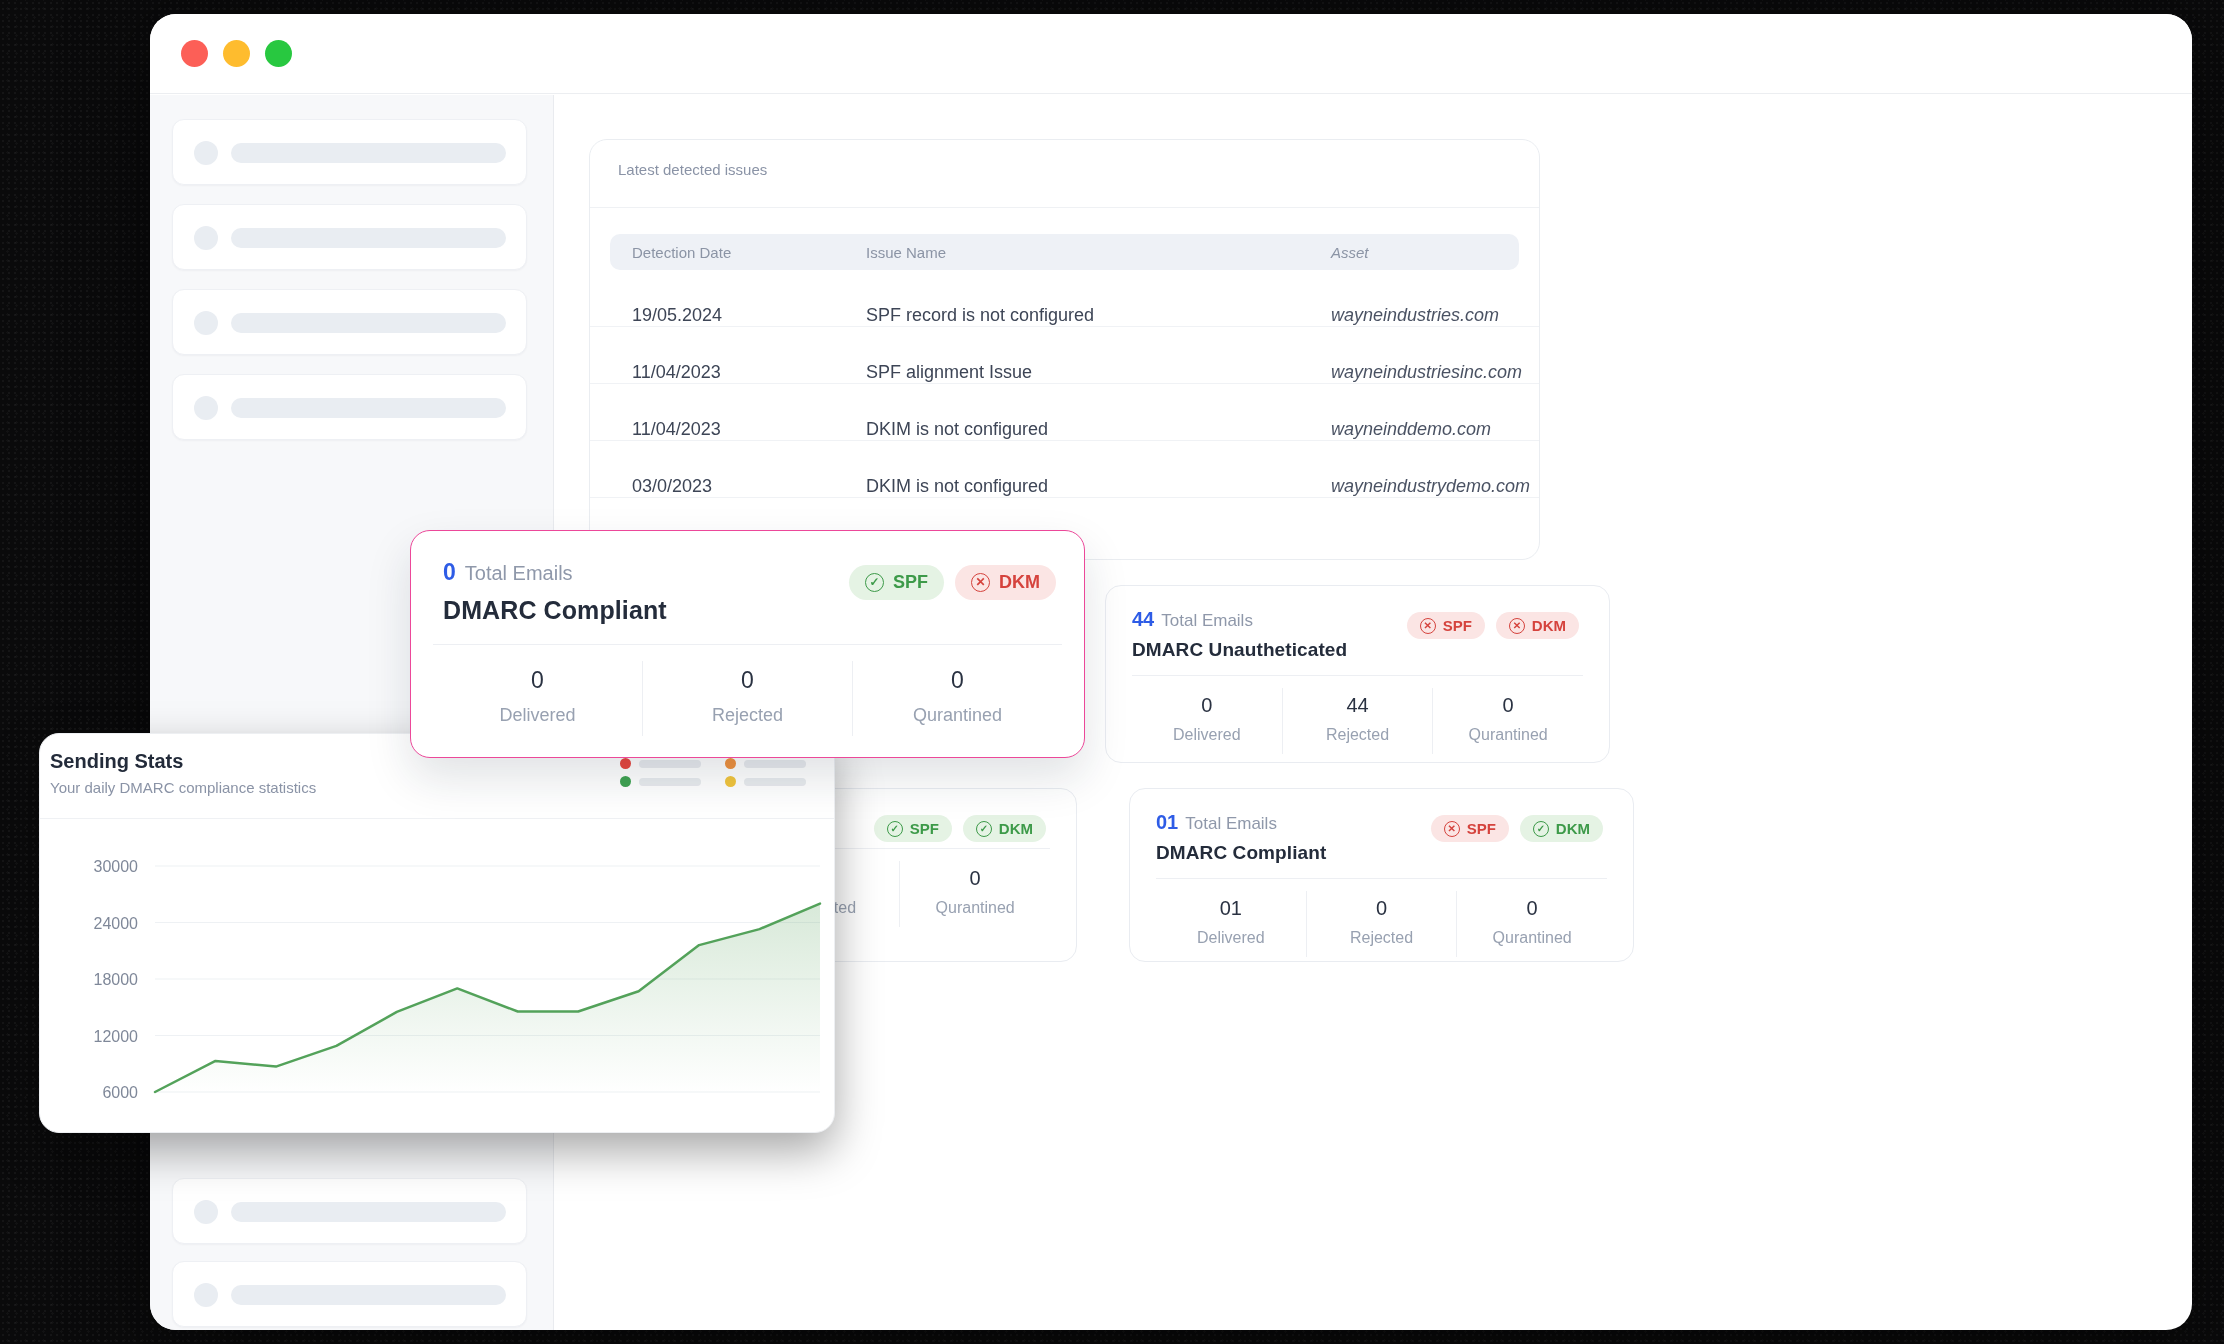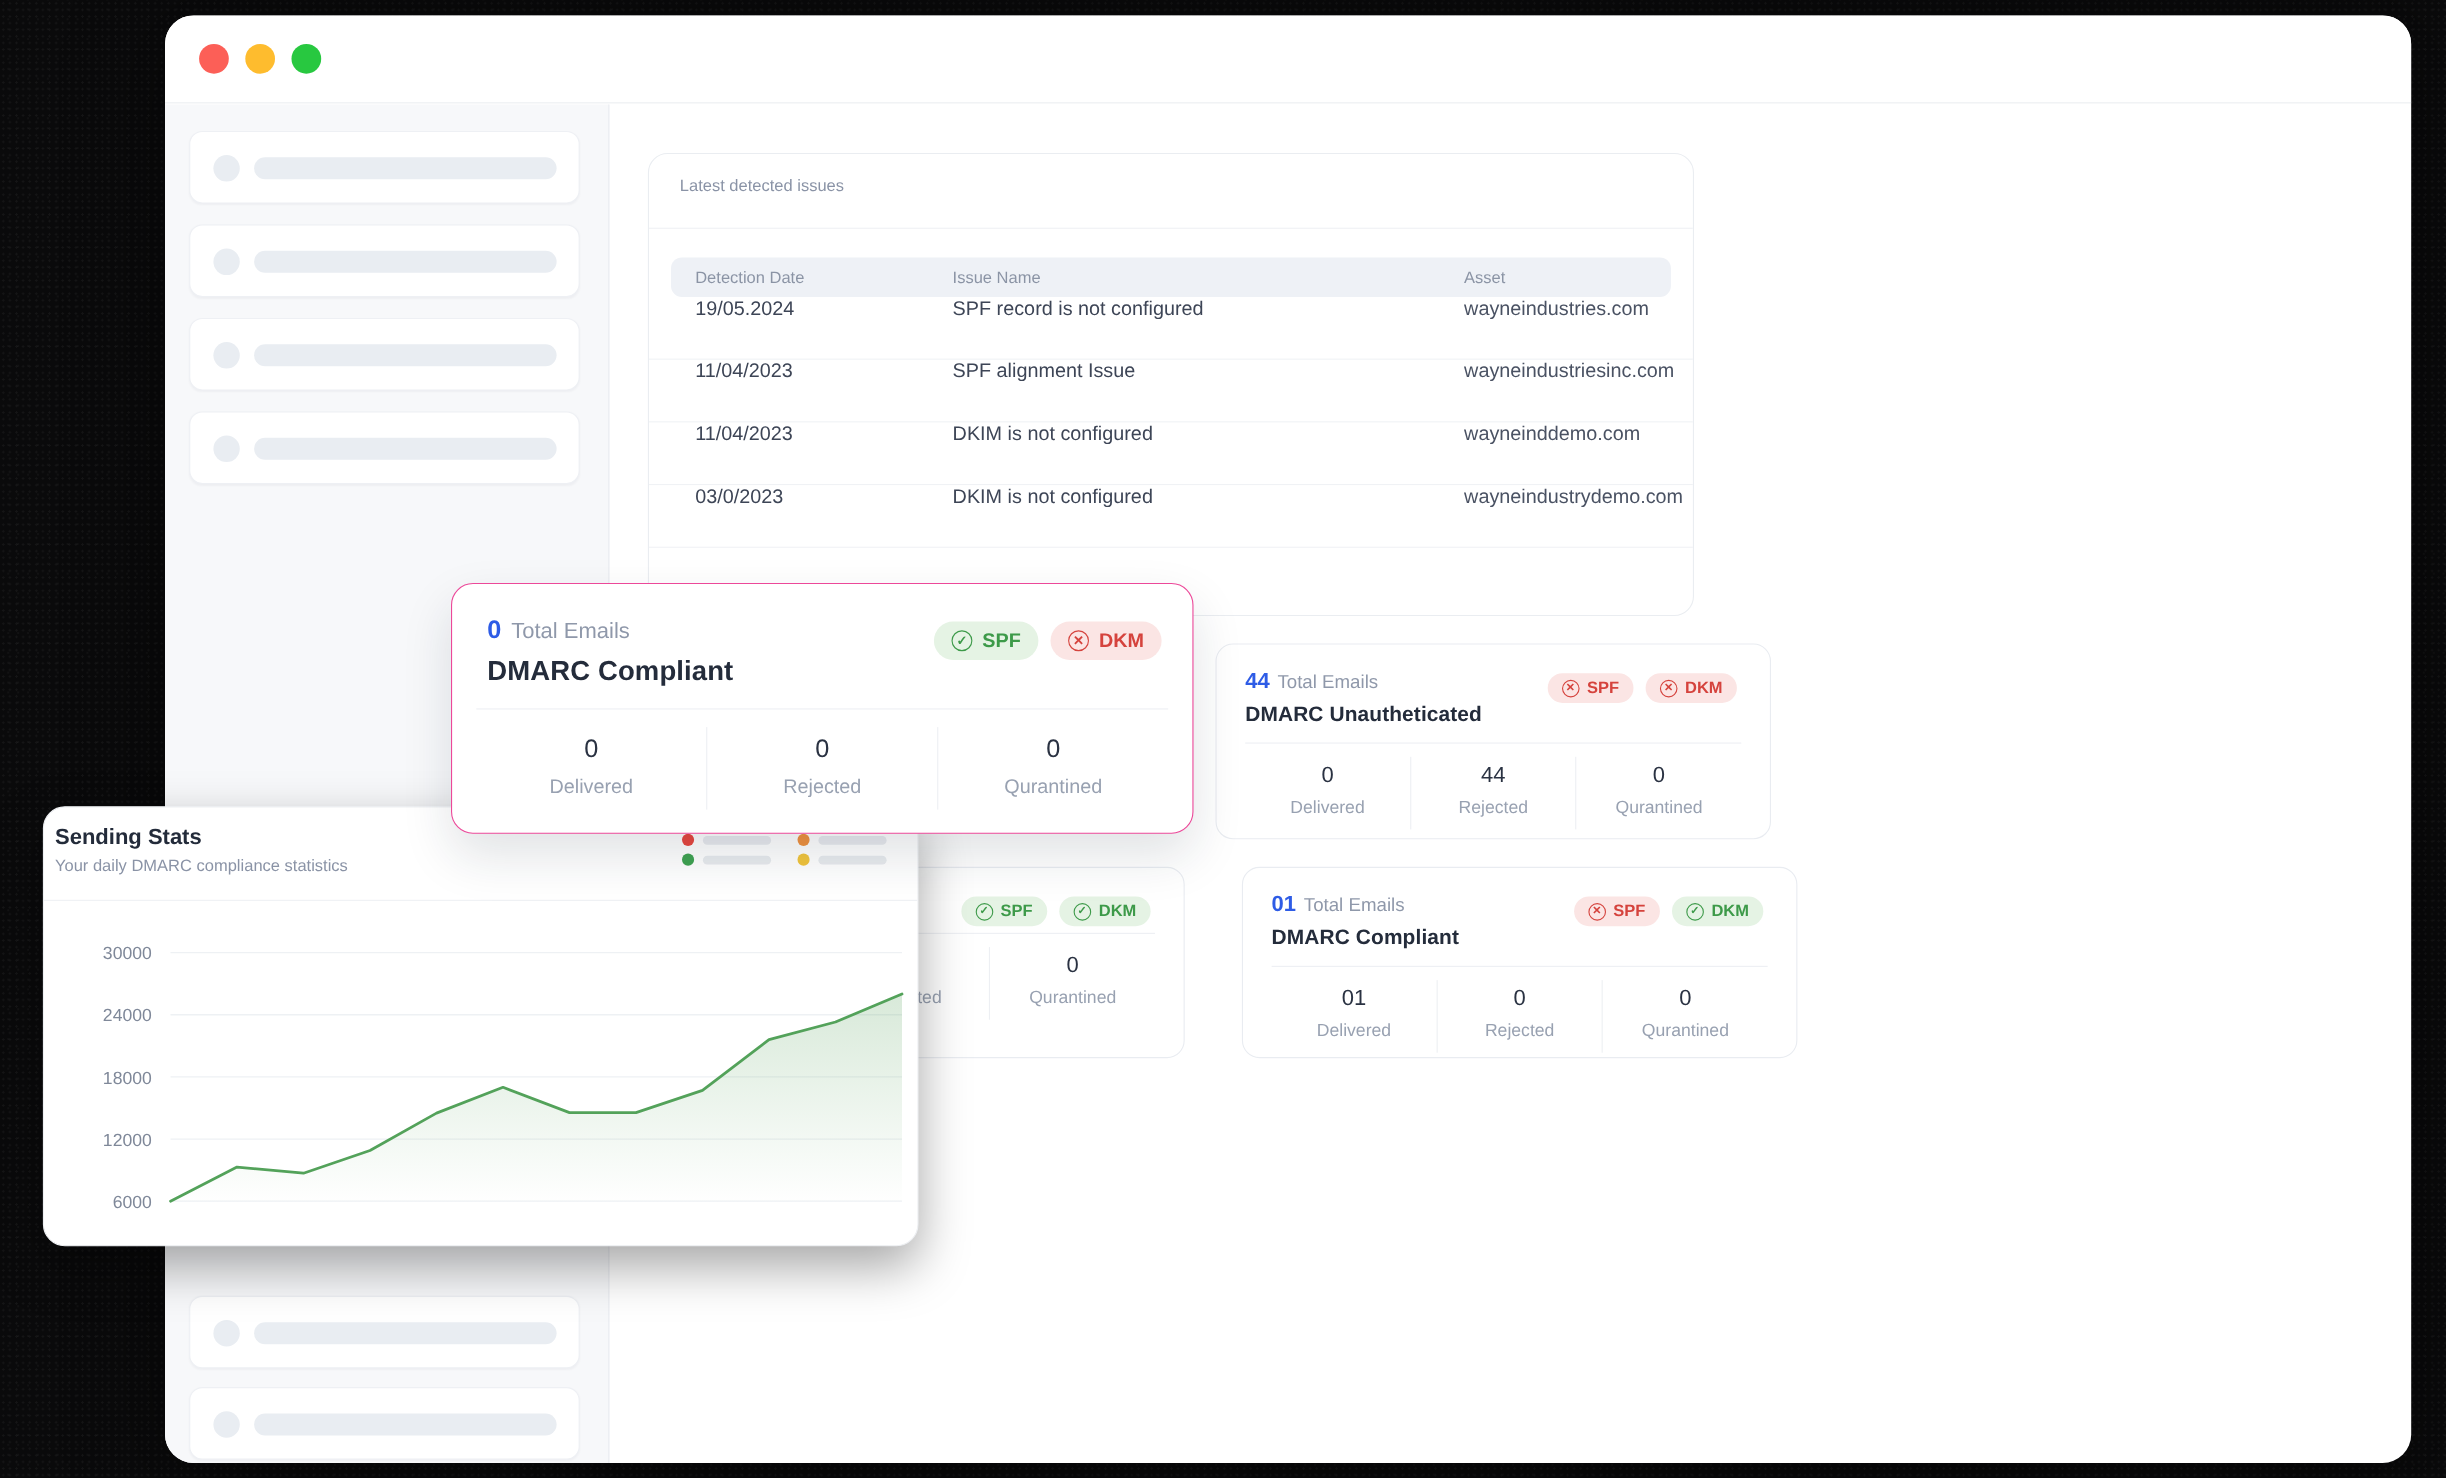--- a/index.html
+++ b/index.html
@@ -47,23 +47,23 @@
     background:#fff; border:1px solid #eaedf1; border-radius:18px; overflow:hidden;
   }
   .feed-head { padding:15px 28px 0; height:68px; border-bottom:1px solid #eff1f4; }
   .feed-title { font-size:20px; font-weight:600; color:#232b3a; letter-spacing:.1px; }
   .feed-subtitle { font-size:15px; color:#8a93a6; margin-top:6px; }
   .band {
     margin:26px 20px 0; height:36px; background:#eef1f6; border-radius:10px;
     display:flex; align-items:center; padding-left:22px;
     font-size:15px; color:#8b94a5;
   }
-  .c-date { width:234px; } .c-issue { width:465px; } .c-asset { flex:1; white-space:nowrap; overflow:visible; }
+  .c-date { width:234px; } .c-issue { width:465px; } .c-asset { flex:1; white-space:nowrap; overflow:visible;font-style:italic; }
   .feed-row {
-    height:57px; display:flex; align-items:flex-start; padding-left:42px;
+    height:57px; display:flex; align-items:flex-end; padding-left:42px;
     border-bottom:1px solid #f0f2f5; font-size:18px; color:#3d4556;
   }
   .feed-row .c-asset { color:#4a5263; }
 
   
   .stat-card {
     position:absolute; background:#fff; border:1px solid #e9ecf1; border-radius:16px;
   }
   .stat-head { position:relative; padding:22px 26px 0; }
   .stat-total { font-size:17px; color:#8f98aa; }

